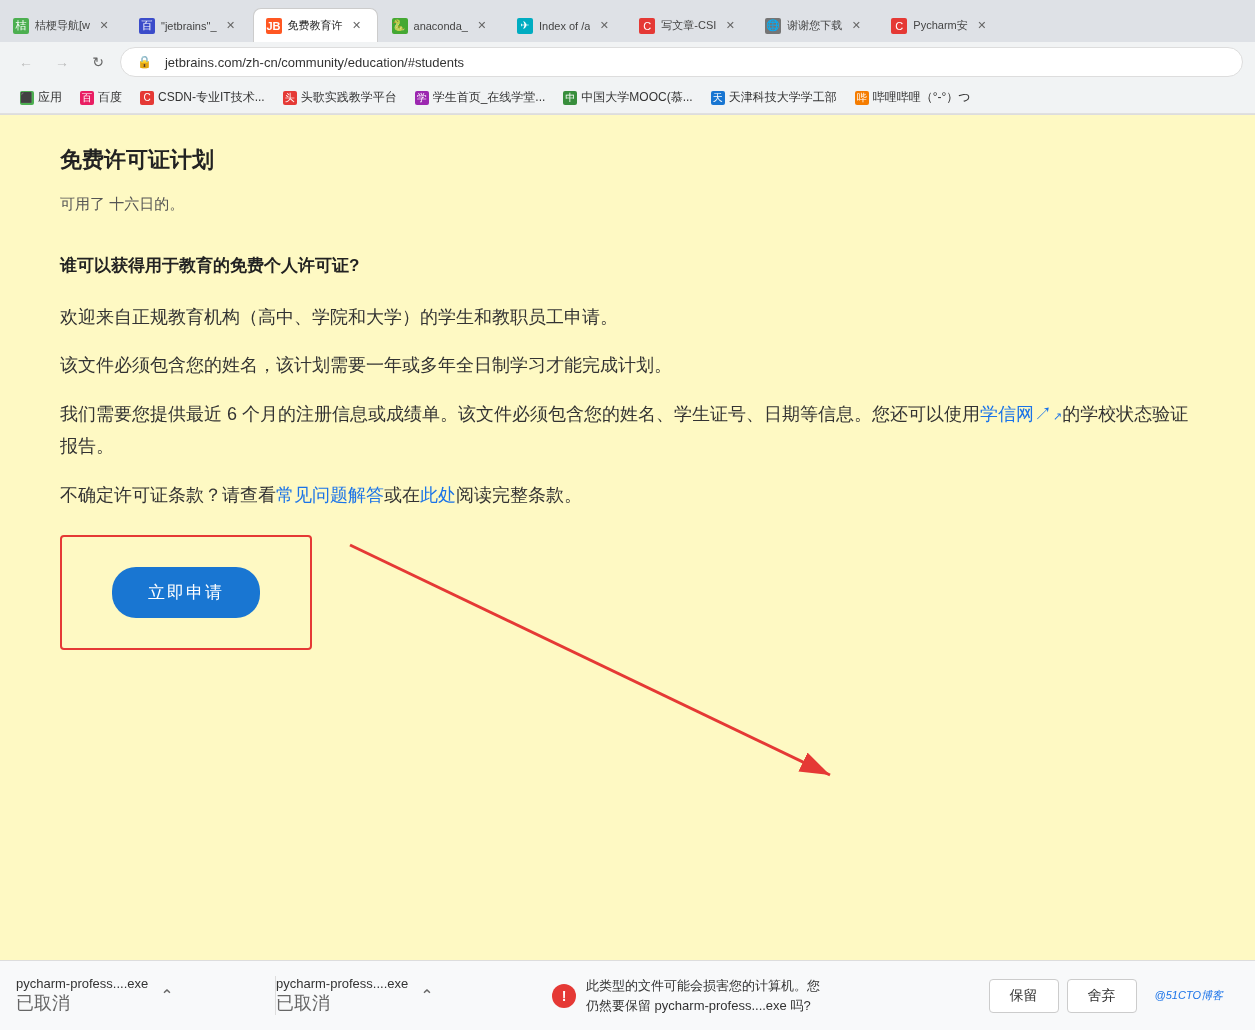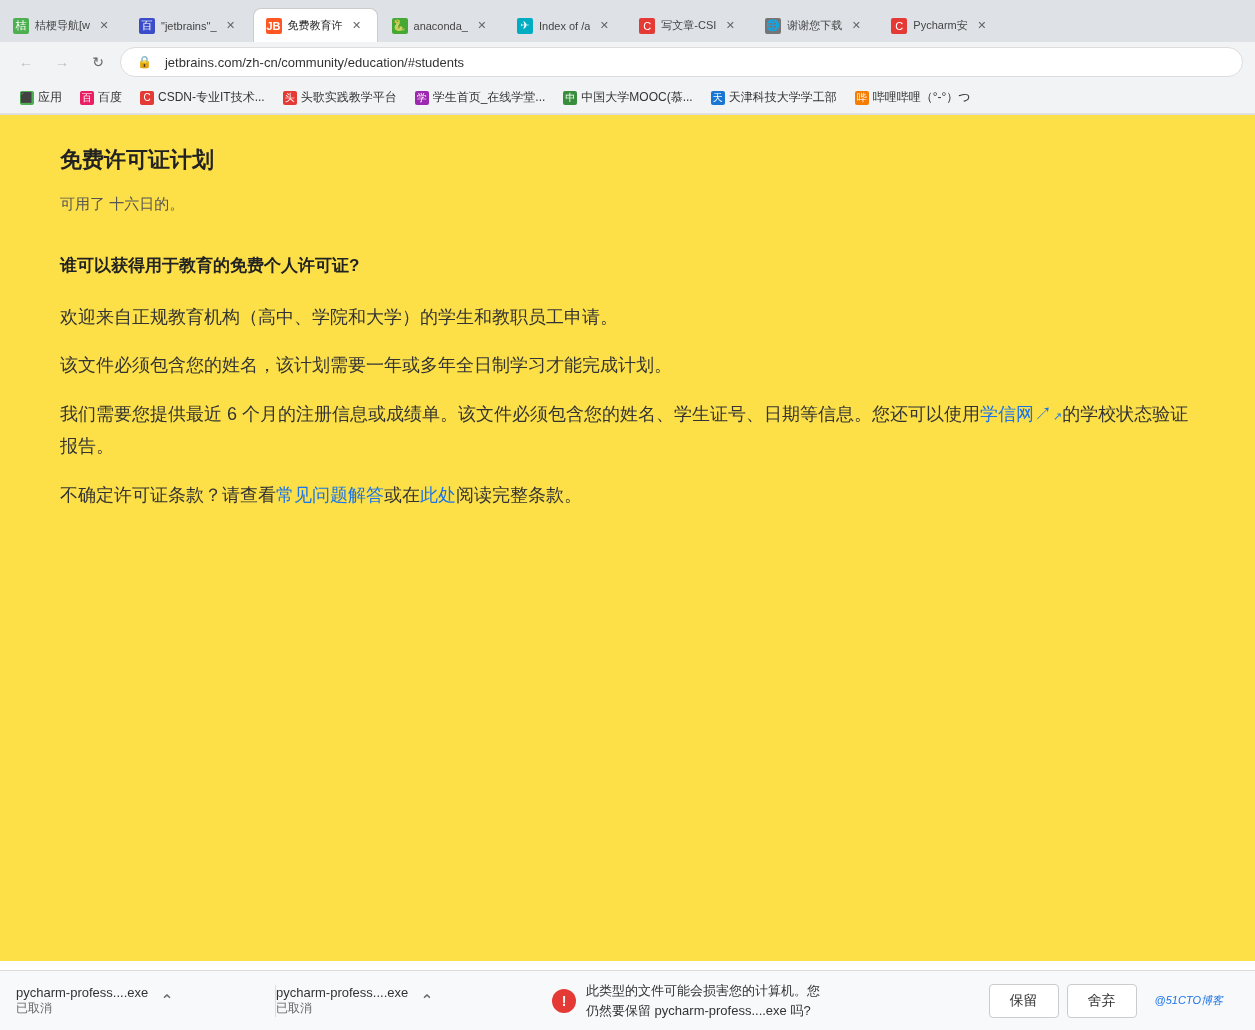--- a/index.html
+++ b/index.html
@@ -30,44 +30,44 @@
     .url-bar { flex: 1; background: #fff; border: 1px solid #ddd; border-radius: 20px; padding: 4px 16px; font-size: 13px; color: #333; display: flex; align-items: center; gap: 6px; height: 30px; }
     .url-lock { color: #5f6368; font-size: 12px; }
     .url-text { flex: 1; font-size: 13px; color: #333; padding-left: 7px; }
 
     
     .bookmarks-bar { display: flex; align-items: center; padding: 4px 12px; gap: 2px; background: #f1f3f4; border-bottom: 1px solid #e0e0e0; height: 32px; overflow: hidden; }
     .bookmark-item { display: flex; align-items: center; gap: 4px; padding: 3px 8px; border-radius: 4px; cursor: pointer; font-size: 12px; color: #333; white-space: nowrap; }
     .bookmark-icon { width: 14px; height: 14px; border-radius: 2px; display: flex; align-items: center; justify-content: center; font-size: 10px; flex-shrink: 0; }
 
     
-    .page-content { background: #fde047; padding: 30px 60px; overflow-y: auto; height: calc(1030px - 42px - 40px - 32px - 70px); }
+    .page-content { background: #fef9c3; padding: 30px 60px; overflow-y: auto; height: calc(1030px - 42px - 40px - 32px - 70px); }
     .page-title { font-size: 22px; font-weight: bold; color: #222; margin-bottom: 20px; }
     .page-subtitle-fade { color: #555; font-size: 15px; margin-bottom: 24px; }
 
     .section-heading { font-size: 17px; font-weight: bold; color: #222; margin-bottom: 24px; }
     .para { font-size: 18px; color: #333; line-height: 1.8; margin-bottom: 16px; }
     .link { color: #1a73e8; text-decoration: none; }
     .link-arrow::after { content: '↗'; font-size: 11px; margin-left: 1px; }
 
     
     .action-area { position: relative; margin-top: 24px; margin-bottom: 20px; }
     .highlight-box { border: 2px solid #e53935; border-radius: 4px; display: inline-block; padding: 30px 50px; position: relative; }
     .apply-btn { background: #1976d2; color: #fff; border: none; border-radius: 24px; padding: 14px 36px; font-size: 17px; font-family: 'Microsoft YaHei', Arial, sans-serif; cursor: pointer; font-weight: 500; letter-spacing: 2px; }
 
     
     .arrow-svg { position: absolute; top: -10px; left: 340px; pointer-events: none; }
 
     
-    .download-bar { position: fixed; bottom: 0; left: 0; right: 0; height: 60px; background: #f8f9fa; border-top: 1px solid #ddd; display: flex; align-items: center; padding: 0 16px; gap: 0; }
+    .download-bar { position: fixed; bottom: 0; left: 0; right: 0; height: 70px; background: #f8f9fa; border-top: 1px solid #ddd; display: flex; align-items: center; padding: 0 16px; gap: 0; }
     .download-item { display: flex; align-items: center; gap: 8px; padding: 0 20px 0 0; border-right: 1px solid #ddd; min-width: 260px; }
     .download-item:last-child { border-right: none; }
     .download-info { display: flex; flex-direction: column; }
     .download-filename { font-size: 13px; color: #333; font-weight: 500; }
-    .download-status { font-size: 12px; color: #666; }
+    .download-status { font-size: 18px; color: #666; }
     .download-chevron { color: #666; font-size: 16px; cursor: pointer; margin-left: 4px; }
 
     .warning-item { display: flex; align-items: center; gap: 10px; flex: 1; padding: 0 16px; }
     .warning-icon { width: 24px; height: 24px; border-radius: 50%; background: #e53935; color: #fff; display: flex; align-items: center; justify-content: center; font-size: 14px; font-weight: bold; flex-shrink: 0; }
     .warning-text { font-size: 13px; color: #333; line-height: 1.5; }
     .warning-actions { display: flex; gap: 8px; margin-left: auto; flex-shrink: 0; }
     .warning-btn { padding: 7px 20px; border: 1px solid #ccc; border-radius: 4px; background: #fff; font-size: 14px; cursor: pointer; font-family: 'Microsoft YaHei', Arial, sans-serif; color: #333; }
     .watermark { font-size: 11px; color: #1a73e8; margin-left: 12px; font-style: italic; }
   </style>
 </head>
@@ -180,20 +180,36 @@
   <p class="para">该文件必须包含您的姓名，该计划需要一年或多年全日制学习才能完成计划。</p>
 
   <p class="para">
     <span>我们需要您提供最近 6 个月的注册信息或成绩单。该文件必须包含您的姓名、学生证号、日期等信息。您还可以使用</span><a class="link link-arrow">学信网↗</a><span>的学校状态验证报告。</span>
   </p>
 
   <p class="para">
     <span>不确定许可证条款？请查看</span><a class="link">常见问题解答</a><span>或在</span><a class="link">此处</a><span>阅读完整条款。</span>
   </p>
 
+  <div class="action-area" style="position:relative;">
+    <div class="highlight-box">
+      <button class="apply-btn">立即申请</button>
+    </div>
+
+    
+    <svg class="arrow-svg" width="520" height="280" viewBox="0 0 520 280" style="position:absolute; top:-20px; left:280px; pointer-events:none;">
+
+      <line x1="10" y1="30" x2="490" y2="260" stroke="#e53935" stroke-width="3" marker-end="url(#arrowhead)"></line>
+      <defs>
+        <marker id="arrowhead" markerWidth="10" markerHeight="7" refX="10" refY="3.5" orient="auto">
+          <polygon points="0 0, 10 3.5, 0 7" fill="#e53935"></polygon>
+        </marker>
+      </defs>
+    </svg>
+  </div>
 </div>
 
 <div class="download-bar">
   <div id="download-items-container" style="display:flex; align-items:center; gap:0;">
       <div class="download-item">
     <div class="download-info">
       <span class="download-filename">pycharm-profess....exe</span>
       <span class="download-status">已取消</span>
     </div>
     <span class="download-chevron">⌃</span>

